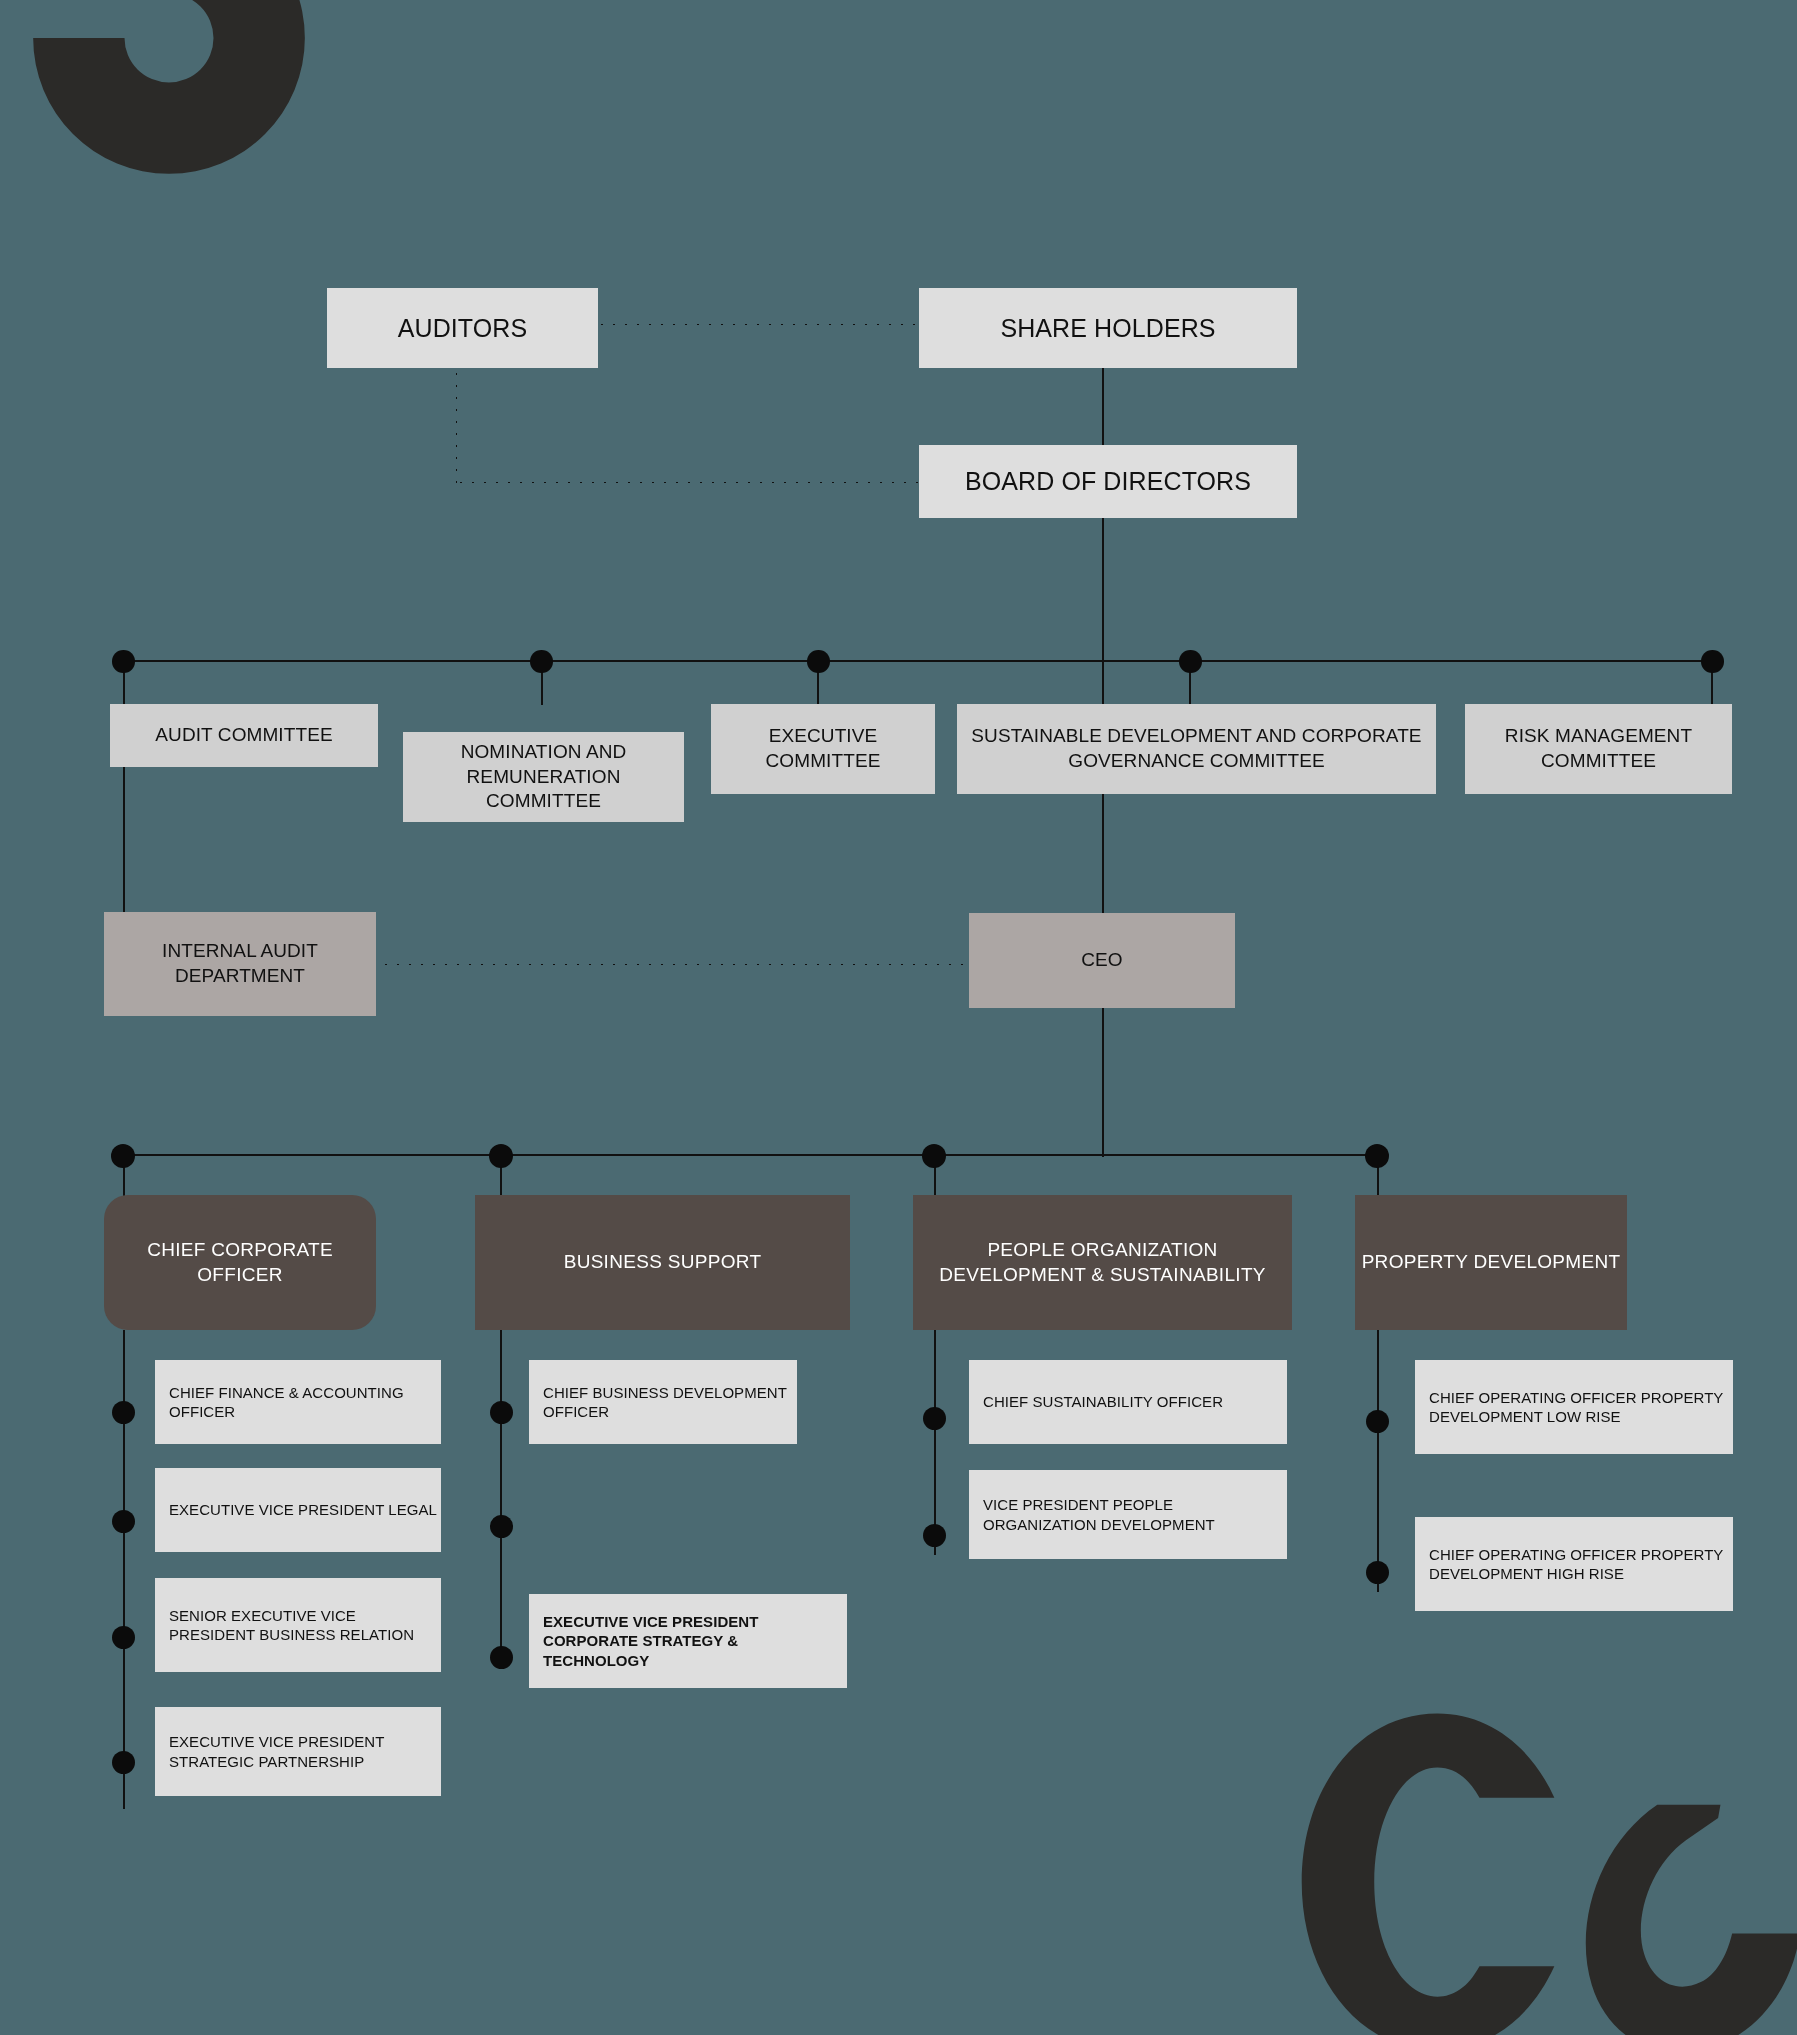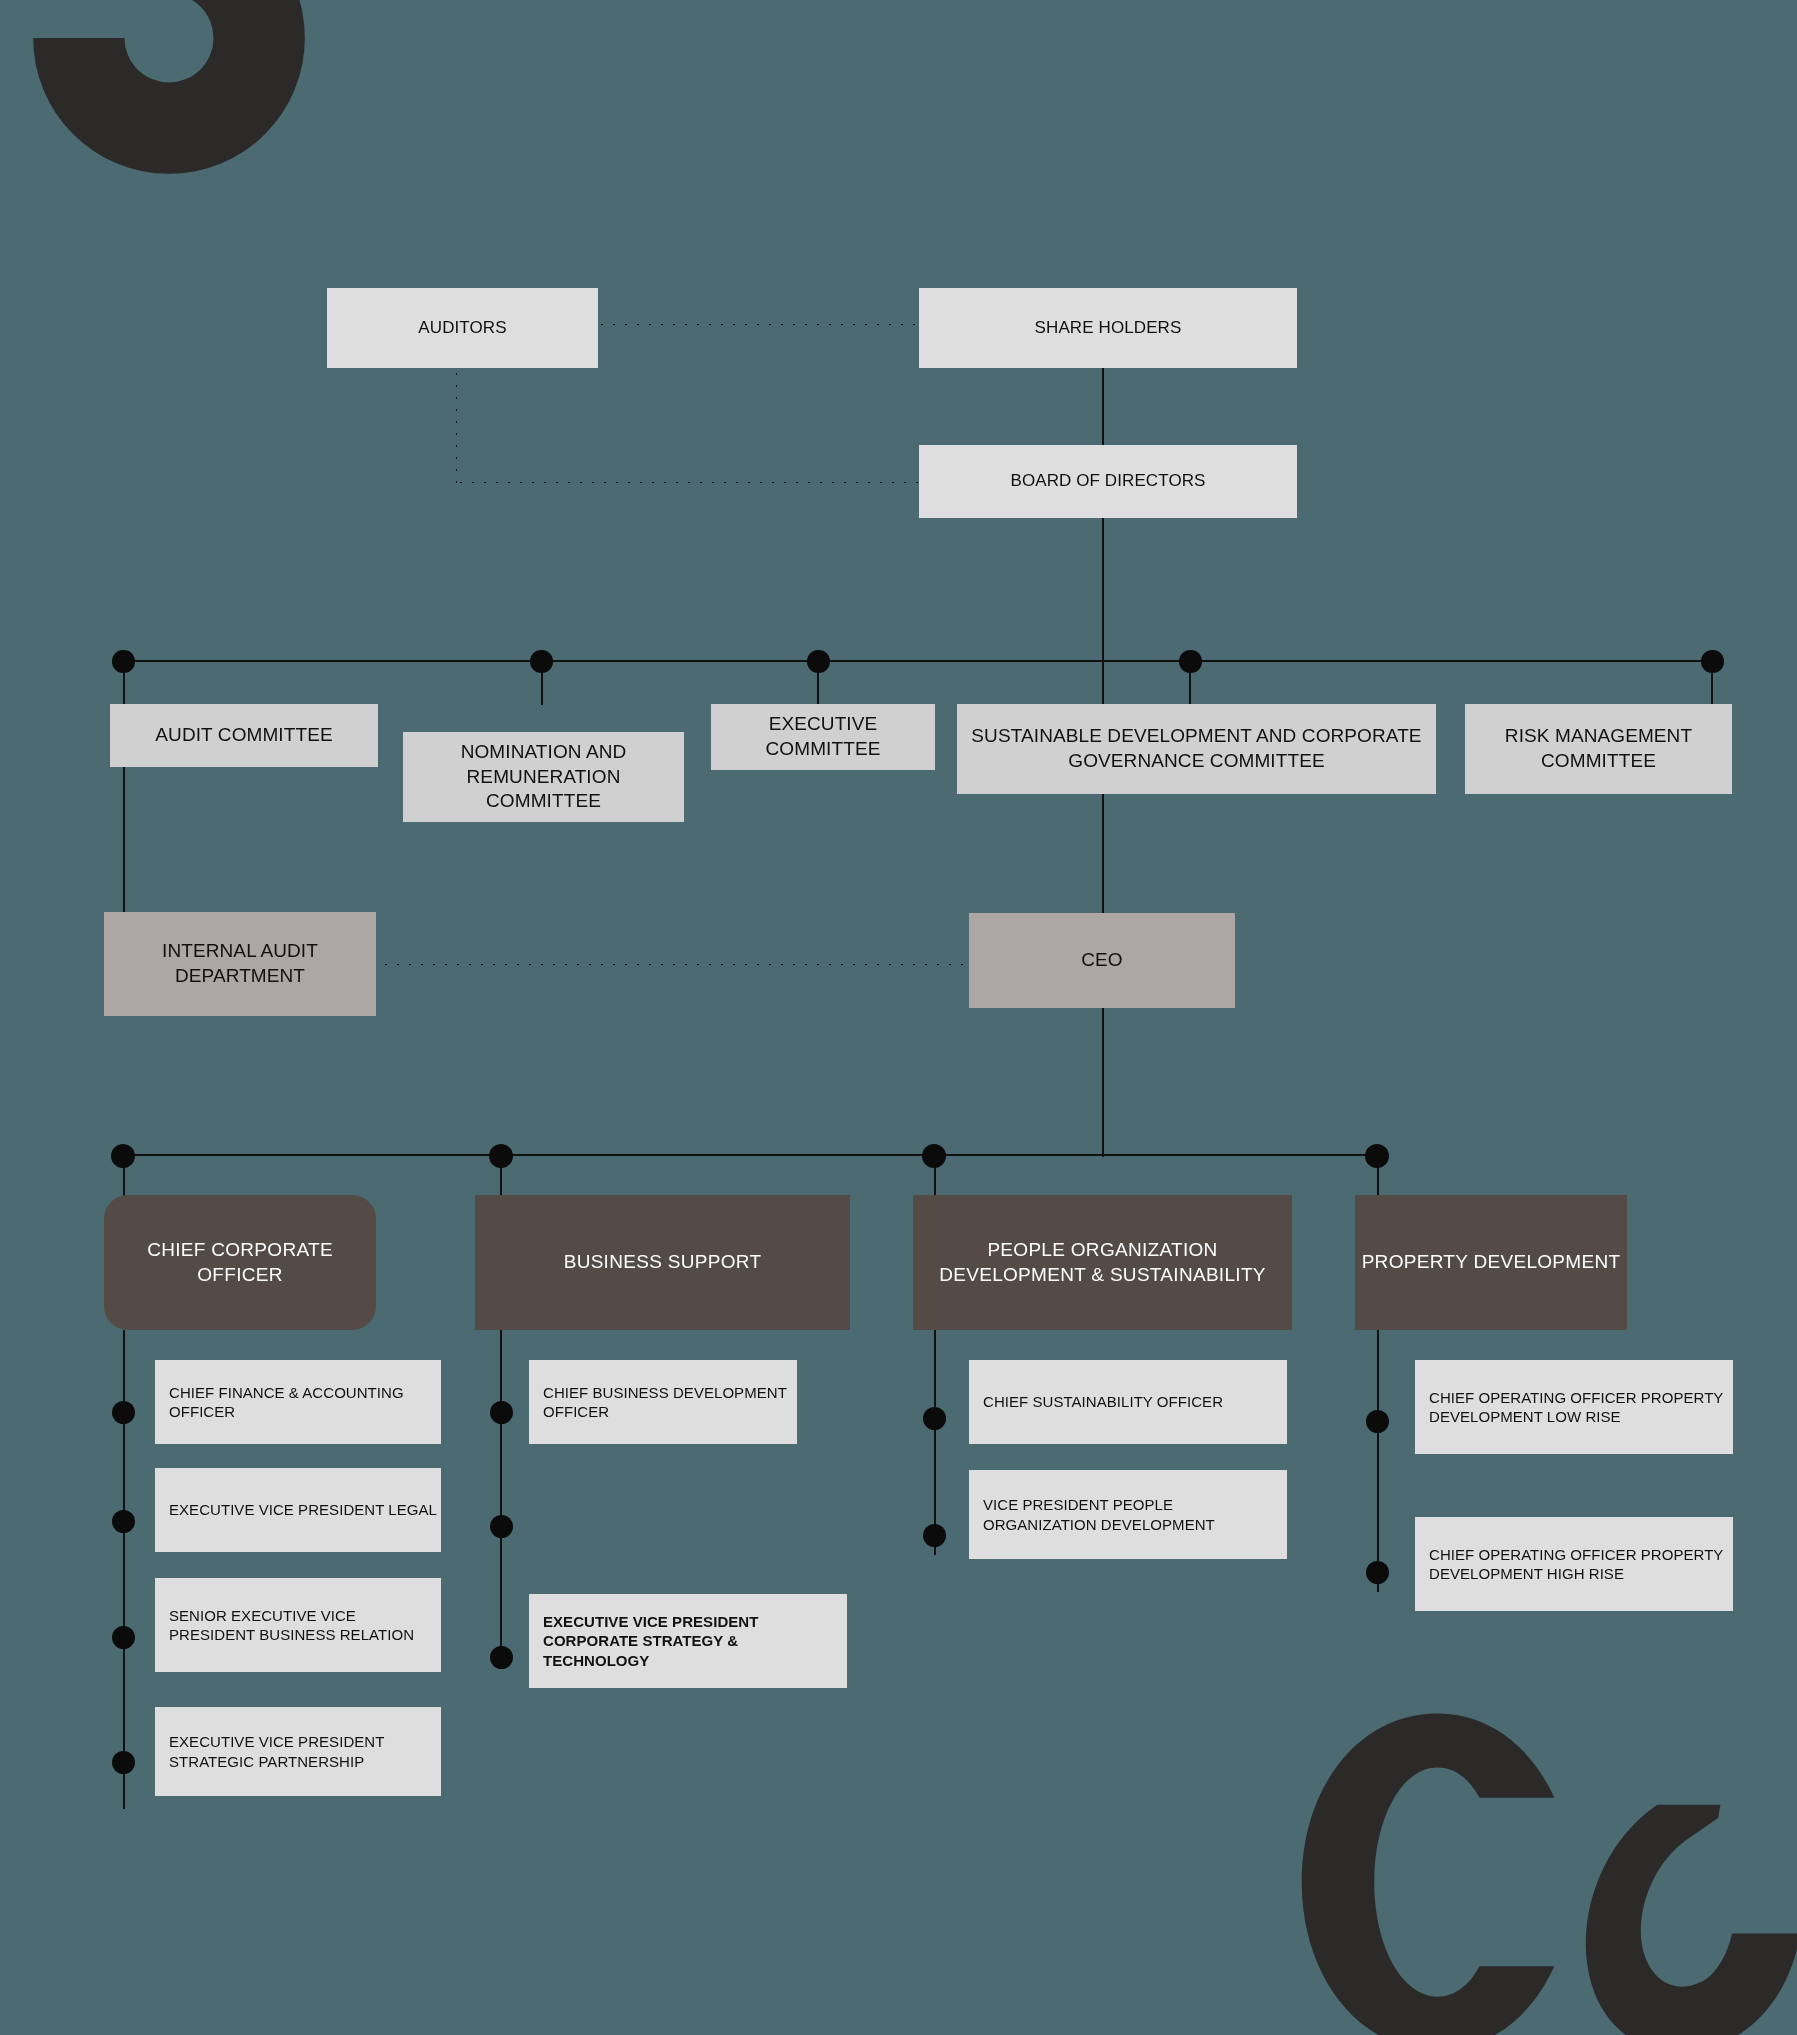--- a/index.html
+++ b/index.html
@@ -41,21 +41,21 @@
     text-align:center;
     line-height:1.30;
     letter-spacing:0.1px;
     color:#111;
     z-index:5;
   }
   .node .t{display:block;padding:0 6.6px;}
 
   .lvl-top{
     background:#dedede;
-    font-size:17px;
+    font-size:25px;
   }
   .lvl-cmte{
     background:#d0d0d0;
     font-size:19px;
   }
   .lvl-ceo{
     background:#aca6a4;
     font-size:19px;
   }
   .lvl-div{
@@ -137,21 +137,21 @@
   <div class="dot" style="left:1701px;top:650px;width:22.5px;height:22.5px;"></div>
 
   <div class="node lvl-cmte" style="left:110px;top:704px;width:268px;height:63px;">
     <span class="t">AUDIT COMMITTEE</span>
   </div>
 
   <div class="node lvl-cmte" style="left:403px;top:704px;width:281px;height:90px;margin-top:28px;">
     <span class="t">NOMINATION AND REMUNERATION COMMITTEE</span>
   </div>
 
-  <div class="node lvl-cmte" style="left:711px;top:704px;width:224px;height:66px;">
+  <div class="node lvl-cmte" style="left:711px;top:704px;width:224px;height:90px;">
     <span class="t">EXECUTIVE COMMITTEE</span>
   </div>
 
   <div class="node lvl-cmte" style="left:957px;top:704px;width:479px;height:90px;">
     <span class="t">SUSTAINABLE DEVELOPMENT AND CORPORATE GOVERNANCE COMMITTEE</span>
   </div>
 
   <div class="node lvl-cmte" style="left:1465px;top:704px;width:267px;height:90px;">
     <span class="t">RISK MANAGEMENT COMMITTEE</span>
   </div>

